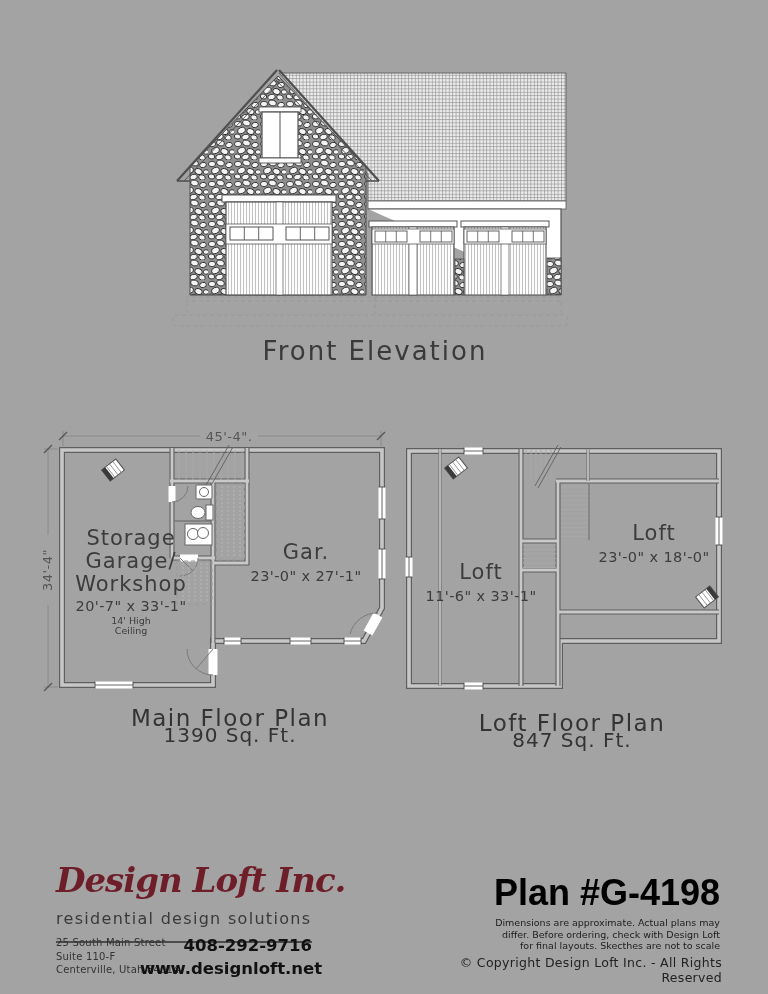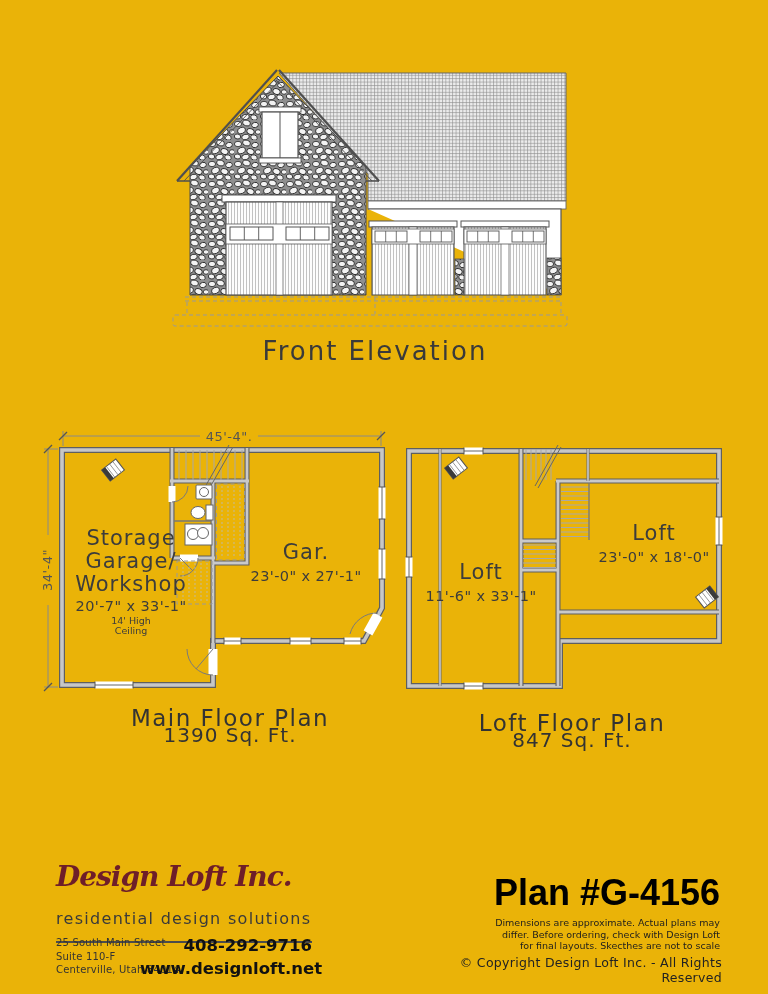--- a/index.html
+++ b/index.html
@@ -1,16 +1,16 @@
 <!DOCTYPE html>
 <html><head>
 <meta charset="utf-8">
 <style>
   html,body{margin:0;padding:0;background:#fff;}
-  #sheet{position:relative;width:768px;height:994px;background:#eab308;overflow:hidden;
+  #sheet{position:relative;width:768px;height:994px;background:#a3a3a3;overflow:hidden;
          font-family:"DejaVu Sans",sans-serif;color:#333;}
   .abs{position:absolute;}
   
   .w1{stroke:#5f5f5f;stroke-width:6;fill:none;stroke-linejoin:miter;}
   .w2{stroke:#c7c7c7;stroke-width:3.6;fill:none;stroke-linejoin:miter;}
   .iw1{stroke:#5f5f5f;stroke-width:5;fill:none;}
   .iw2{stroke:#c9c9c9;stroke-width:2.8;fill:none;}
   .tw1{stroke:#6a6a6a;stroke-width:3;fill:none;}
   .tw2{stroke:#d6d6d6;stroke-width:1.4;fill:none;}
   .tread{stroke:#a8a8a8;stroke-width:1;}
@@ -27,21 +27,21 @@
   .room-note{font-size:9.5px;}
   .dimt{font-size:13px;fill:#555;letter-spacing:.5px;}
   .dimln{stroke:#8a8a8a;stroke-width:1;fill:none;}
   .dimtick{stroke:#555;stroke-width:1.3;}
   
   .draw-title{text-align:center;font-size:26px;letter-spacing:2px;color:#3a3a3a;}
   .plan-title{text-align:center;font-size:23px;letter-spacing:1.5px;color:#333;margin-top:8px;}
   .plan-area{text-align:center;font-size:20px;letter-spacing:1px;color:#333;}
   
   .logo{font-family:"DejaVu Serif",serif;font-style:italic;font-weight:bold;
-        font-size:28px;letter-spacing:-1px;}
+        font-size:34px;letter-spacing:-1px;}
   .tagline{font-size:16px;letter-spacing:1.3px;color:#3a3a3a;
            border-bottom:2px solid #4c4c4c;padding-bottom:13px;width:256px;}
   .addr{font-size:10px;line-height:13.5px;color:#333;letter-spacing:.2px;}
   .contact{font-weight:bold;font-size:16.5px;color:#111;text-align:right;}
   .plan-no{font-family:"Liberation Sans","DejaVu Sans",sans-serif;font-weight:bold;
            font-size:36px;color:#000;text-align:right;}
   .disclaimer{font-size:9.5px;line-height:11.5px;color:#1d1d1d;text-align:right;}
   .copyright{font-size:12.5px;color:#222;text-align:right;letter-spacing:.3px;}
 </style>
 </head>
@@ -334,21 +334,21 @@
 
   <div class="abs addr" style="left:56px;top:936px;">
     <div>25 South Main Street</div>
     <div>Suite 110-F</div>
     <div>Centerville, Utah 84014</div>
   </div>
 
   <div class="abs contact" style="left:150px;top:936px;width:162px;">408-292-9716</div>
   <div class="abs contact" style="left:140px;top:959px;width:172px;">www.designloft.net</div>
 
-  <div class="abs plan-no" style="left:470px;top:872px;width:250px;">Plan #G-4156</div>
+  <div class="abs plan-no" style="left:470px;top:872px;width:250px;">Plan #G-4198</div>
 
   <div class="abs copyright" style="left:440px;top:955px;width:282px;">© Copyright Design Loft Inc. - All Rights Reserved</div>
 
   <div class="abs disclaimer" style="left:470px;top:917px;width:250px;">
     <div>Dimensions are approximate.  Actual plans may</div>
     <div>differ.  Before ordering, check with Design Loft</div>
     <div>for final layouts.  Skecthes are not to scale</div>
   </div>
 
 </div>

